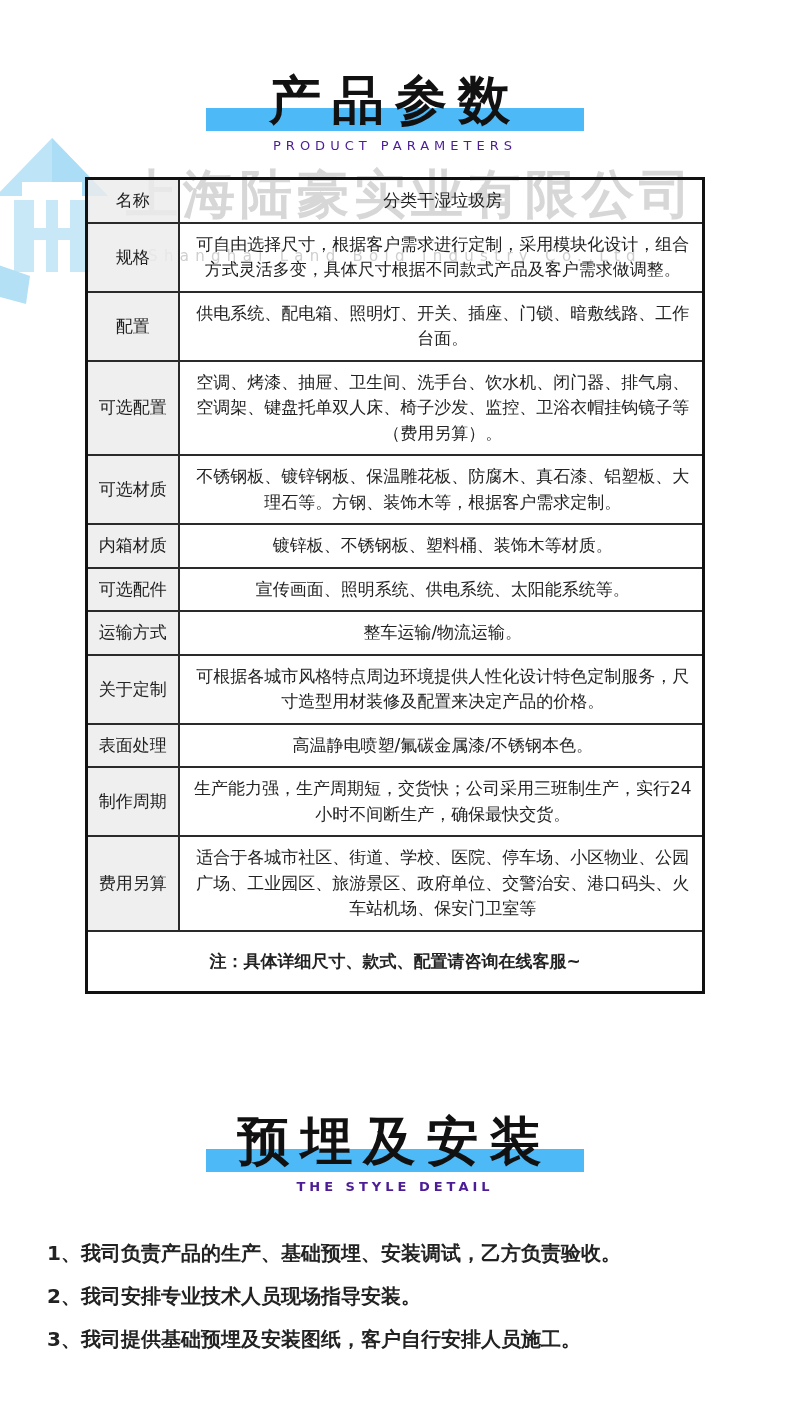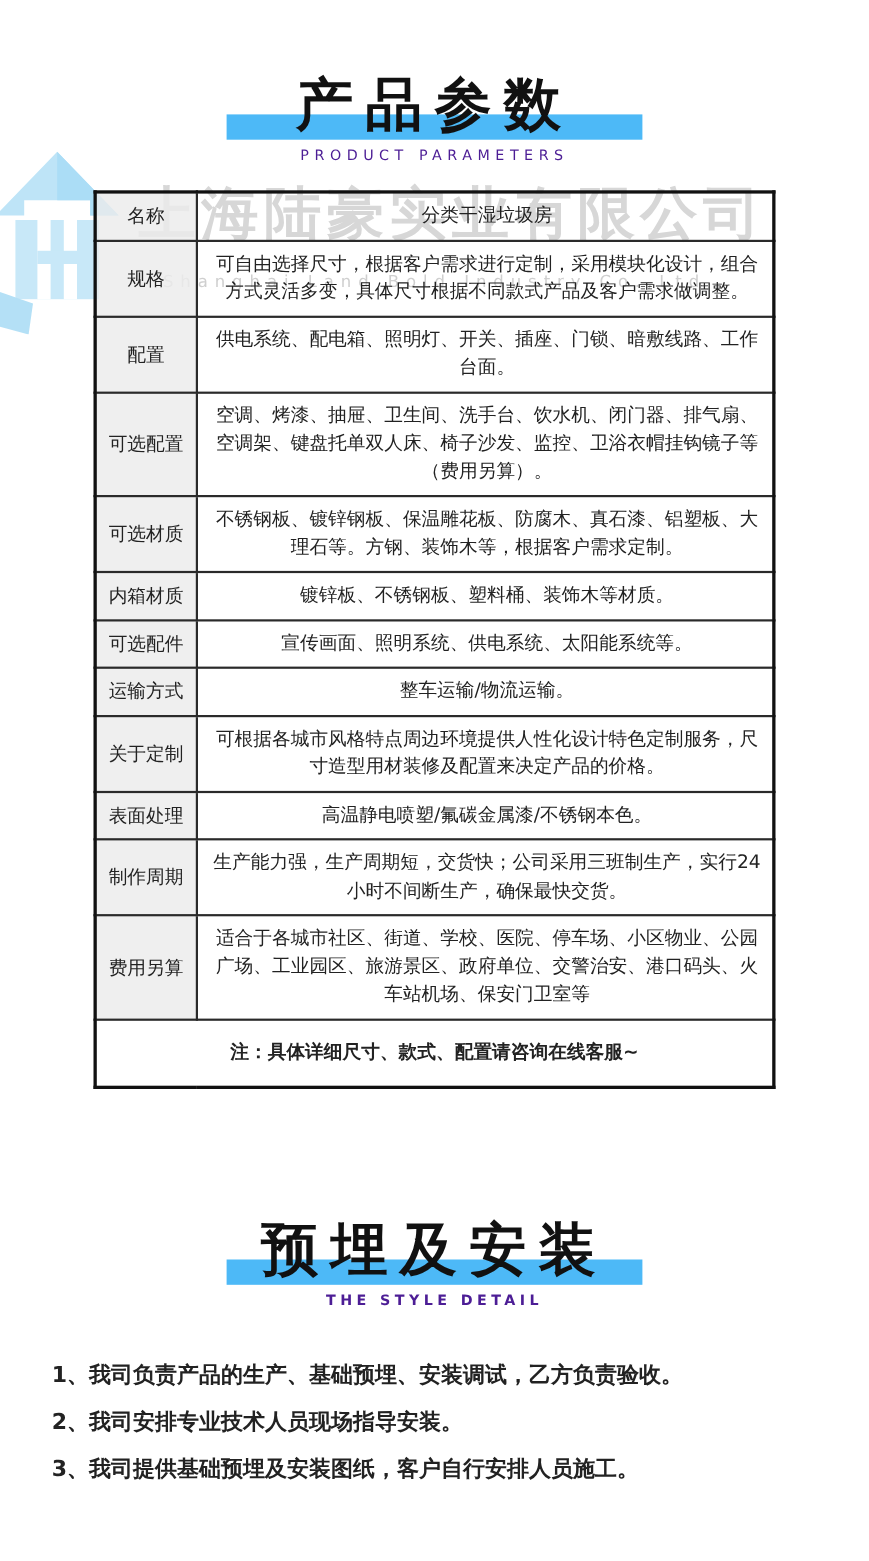--- a/index.html
+++ b/index.html
@@ -27,21 +27,21 @@
     color: #d7d7d7; white-space: nowrap;
   }
   .wm-en {
     position: absolute; left: 0; top: 247px; width: 100%;
     text-align: center; font-size: 15px; letter-spacing: 0.42em;
     color: #cfcfcf; white-space: nowrap;
   }
 
   
   .title-block { position: relative; z-index: 2; text-align: center; }
-  .title-block.first { padding-top: 48px; margin-top: 19px; }
+  .title-block.first { padding-top: 71px; }
   .title-wrap { position: relative; display: inline-block; }
   .big-title {
     position: relative; z-index: 1; margin: 0;
     font-size: 52px; line-height: 1.12; font-weight: bold;
     letter-spacing: 11px; color: #111111; white-space: nowrap;
   }
   .title-bar {
     position: absolute; z-index: 0; left: 50%; transform: translateX(-50%);
     bottom: -2px; width: 378px; height: 23px;
   }

